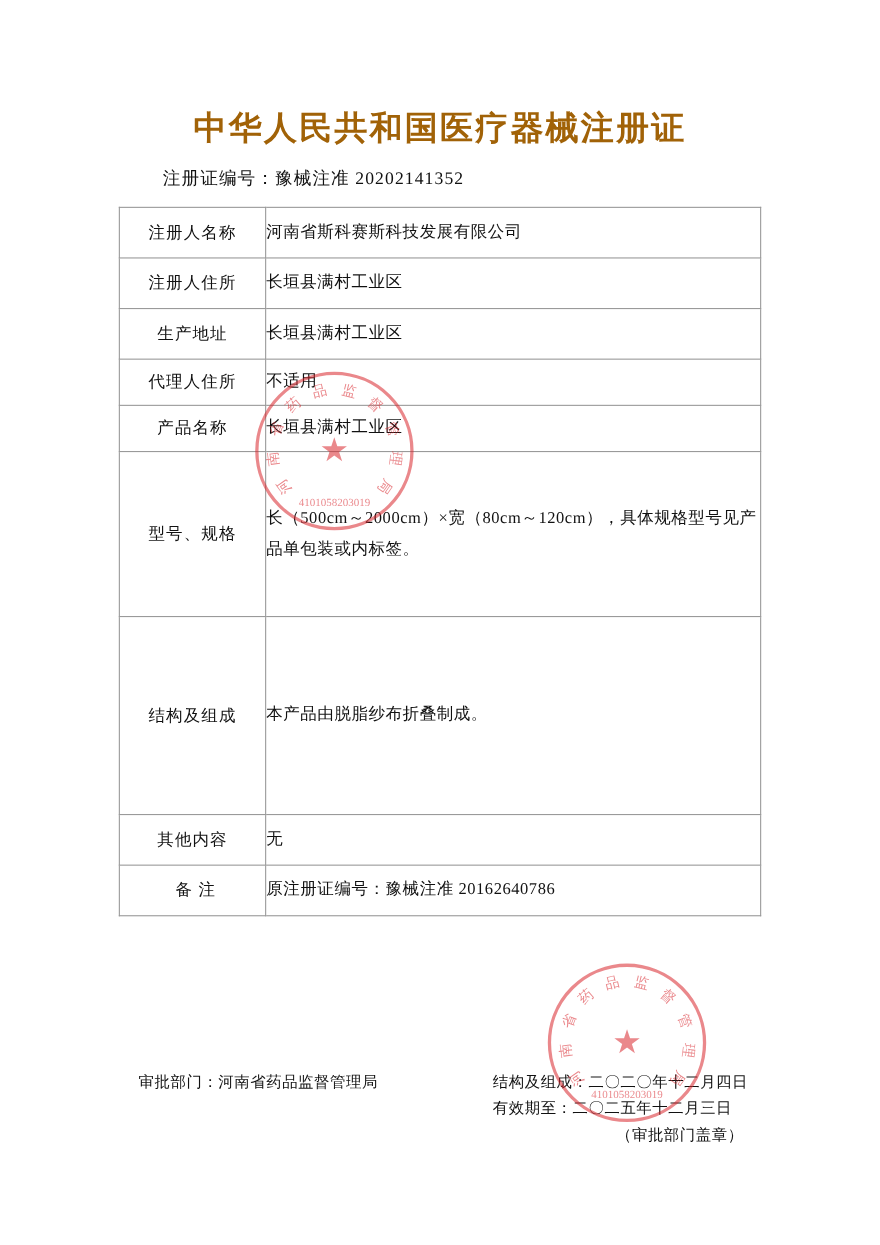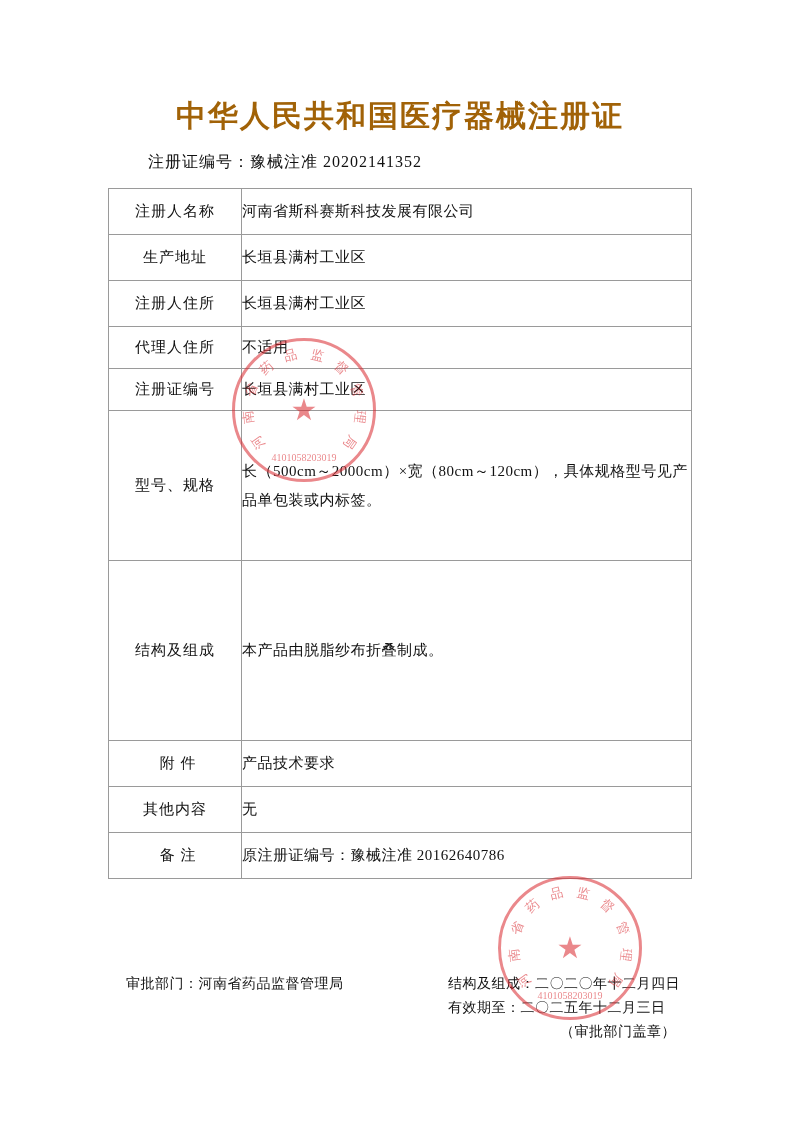--- a/index.html
+++ b/index.html
@@ -172,46 +172,42 @@
   <div class="doc-title">中华人民共和国医疗器械注册证</div>
   <div class="reg-no">注册证编号：豫械注准 20202141352</div>
 
   <table class="cert">
     <tbody>
       <tr class="r-h46">
         <td class="label">注册人名称</td>
         <td class="value">河南省斯科赛斯科技发展有限公司</td>
       </tr>
       <tr class="r-h46">
+        <td class="label">注册人住所</td>
+        <td class="value">长垣县满村工业区</td>
+      </tr>
+      <tr class="r-h46">
         <td class="label">生产地址</td>
-        <td class="value">长垣县满村工业区</td>
-      </tr>
-      <tr class="r-h46">
-        <td class="label">注册人住所</td>
         <td class="value">长垣县满村工业区</td>
       </tr>
       <tr class="r-h42">
         <td class="label">代理人住所</td>
         <td class="value">不适用</td>
       </tr>
       <tr class="r-h42">
-        <td class="label">注册证编号</td>
+        <td class="label">产品名称</td>
         <td class="value">长垣县满村工业区</td>
       </tr>
       <tr class="r-h150">
         <td class="label">型号、规格</td>
         <td class="value value-multi">长（500cm～2000cm）×宽（80cm～120cm），具体规格型号见产品单包装或内标签。</td>
       </tr>
       <tr class="r-h180">
         <td class="label">结构及组成</td>
         <td class="value value-multi">本产品由脱脂纱布折叠制成。</td>
-      </tr>
-      <tr class="r-h46">
-        <td class="label label-wide">附 件</td>
-        <td class="value">产品技术要求</td>
       </tr>
       <tr class="r-h46">
         <td class="label">其他内容</td>
         <td class="value">无</td>
       </tr>
       <tr class="r-h46">
         <td class="label label-wide">备 注</td>
         <td class="value">原注册证编号：豫械注准 20162640786</td>
       </tr>
     </tbody>

